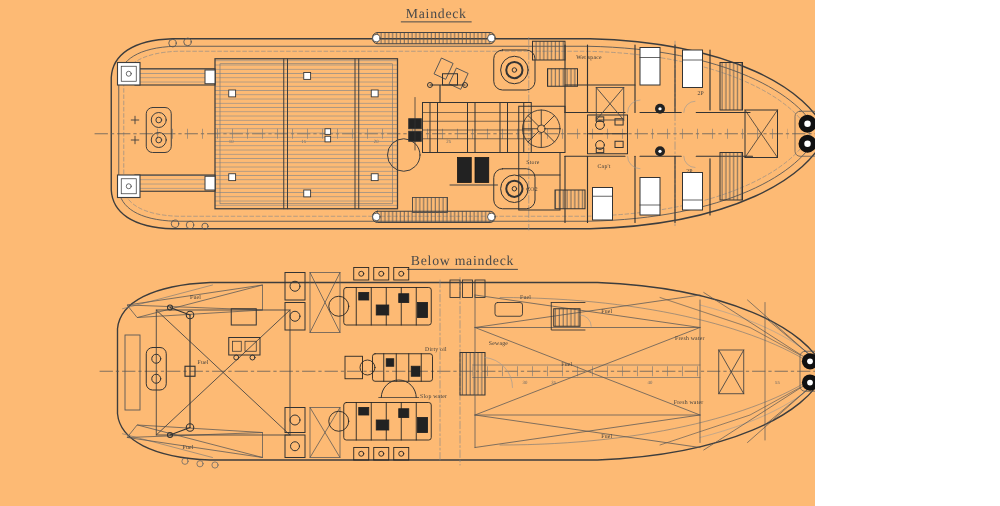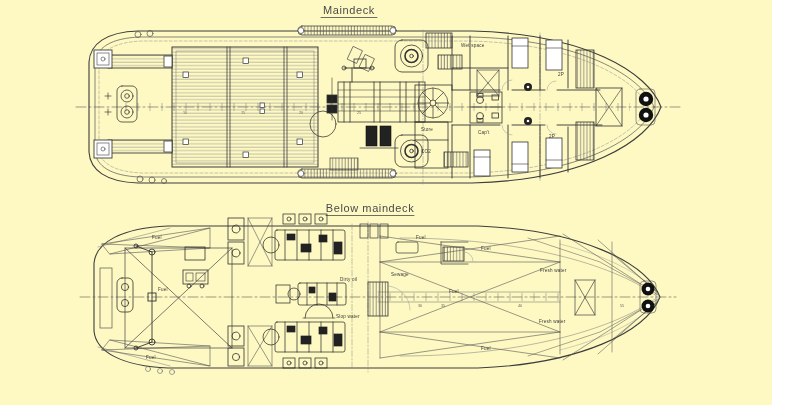--- a/index.html
+++ b/index.html
@@ -1,17 +1,17 @@
 <!DOCTYPE html>
 <html><head>
 <meta charset="utf-8">
 <style>
   html,body{margin:0;padding:0;background:#ffffff;}
-  .sheet{position:relative;width:772px;height:405px;background:#fef9c3;overflow:hidden;
-         font-family:Liberation Sans, sans-serif;}
+  .sheet{position:relative;width:652px;height:405px;background:#fdba74;overflow:hidden;
+         font-family:Liberation Serif, serif;}
   svg{position:absolute;left:0;top:0;}
   svg text{fill:#3d3d3d;}
   .title{font-size:11px;letter-spacing:.6px;fill:#4a4a4a;}
   .lbl{font-size:4.6px;letter-spacing:.2px;fill:#3a3a3a;}
   .frm{font-size:3.8px;fill:#666;}
 </style>
 </head>
 <body>
 
 <div class="sheet">

